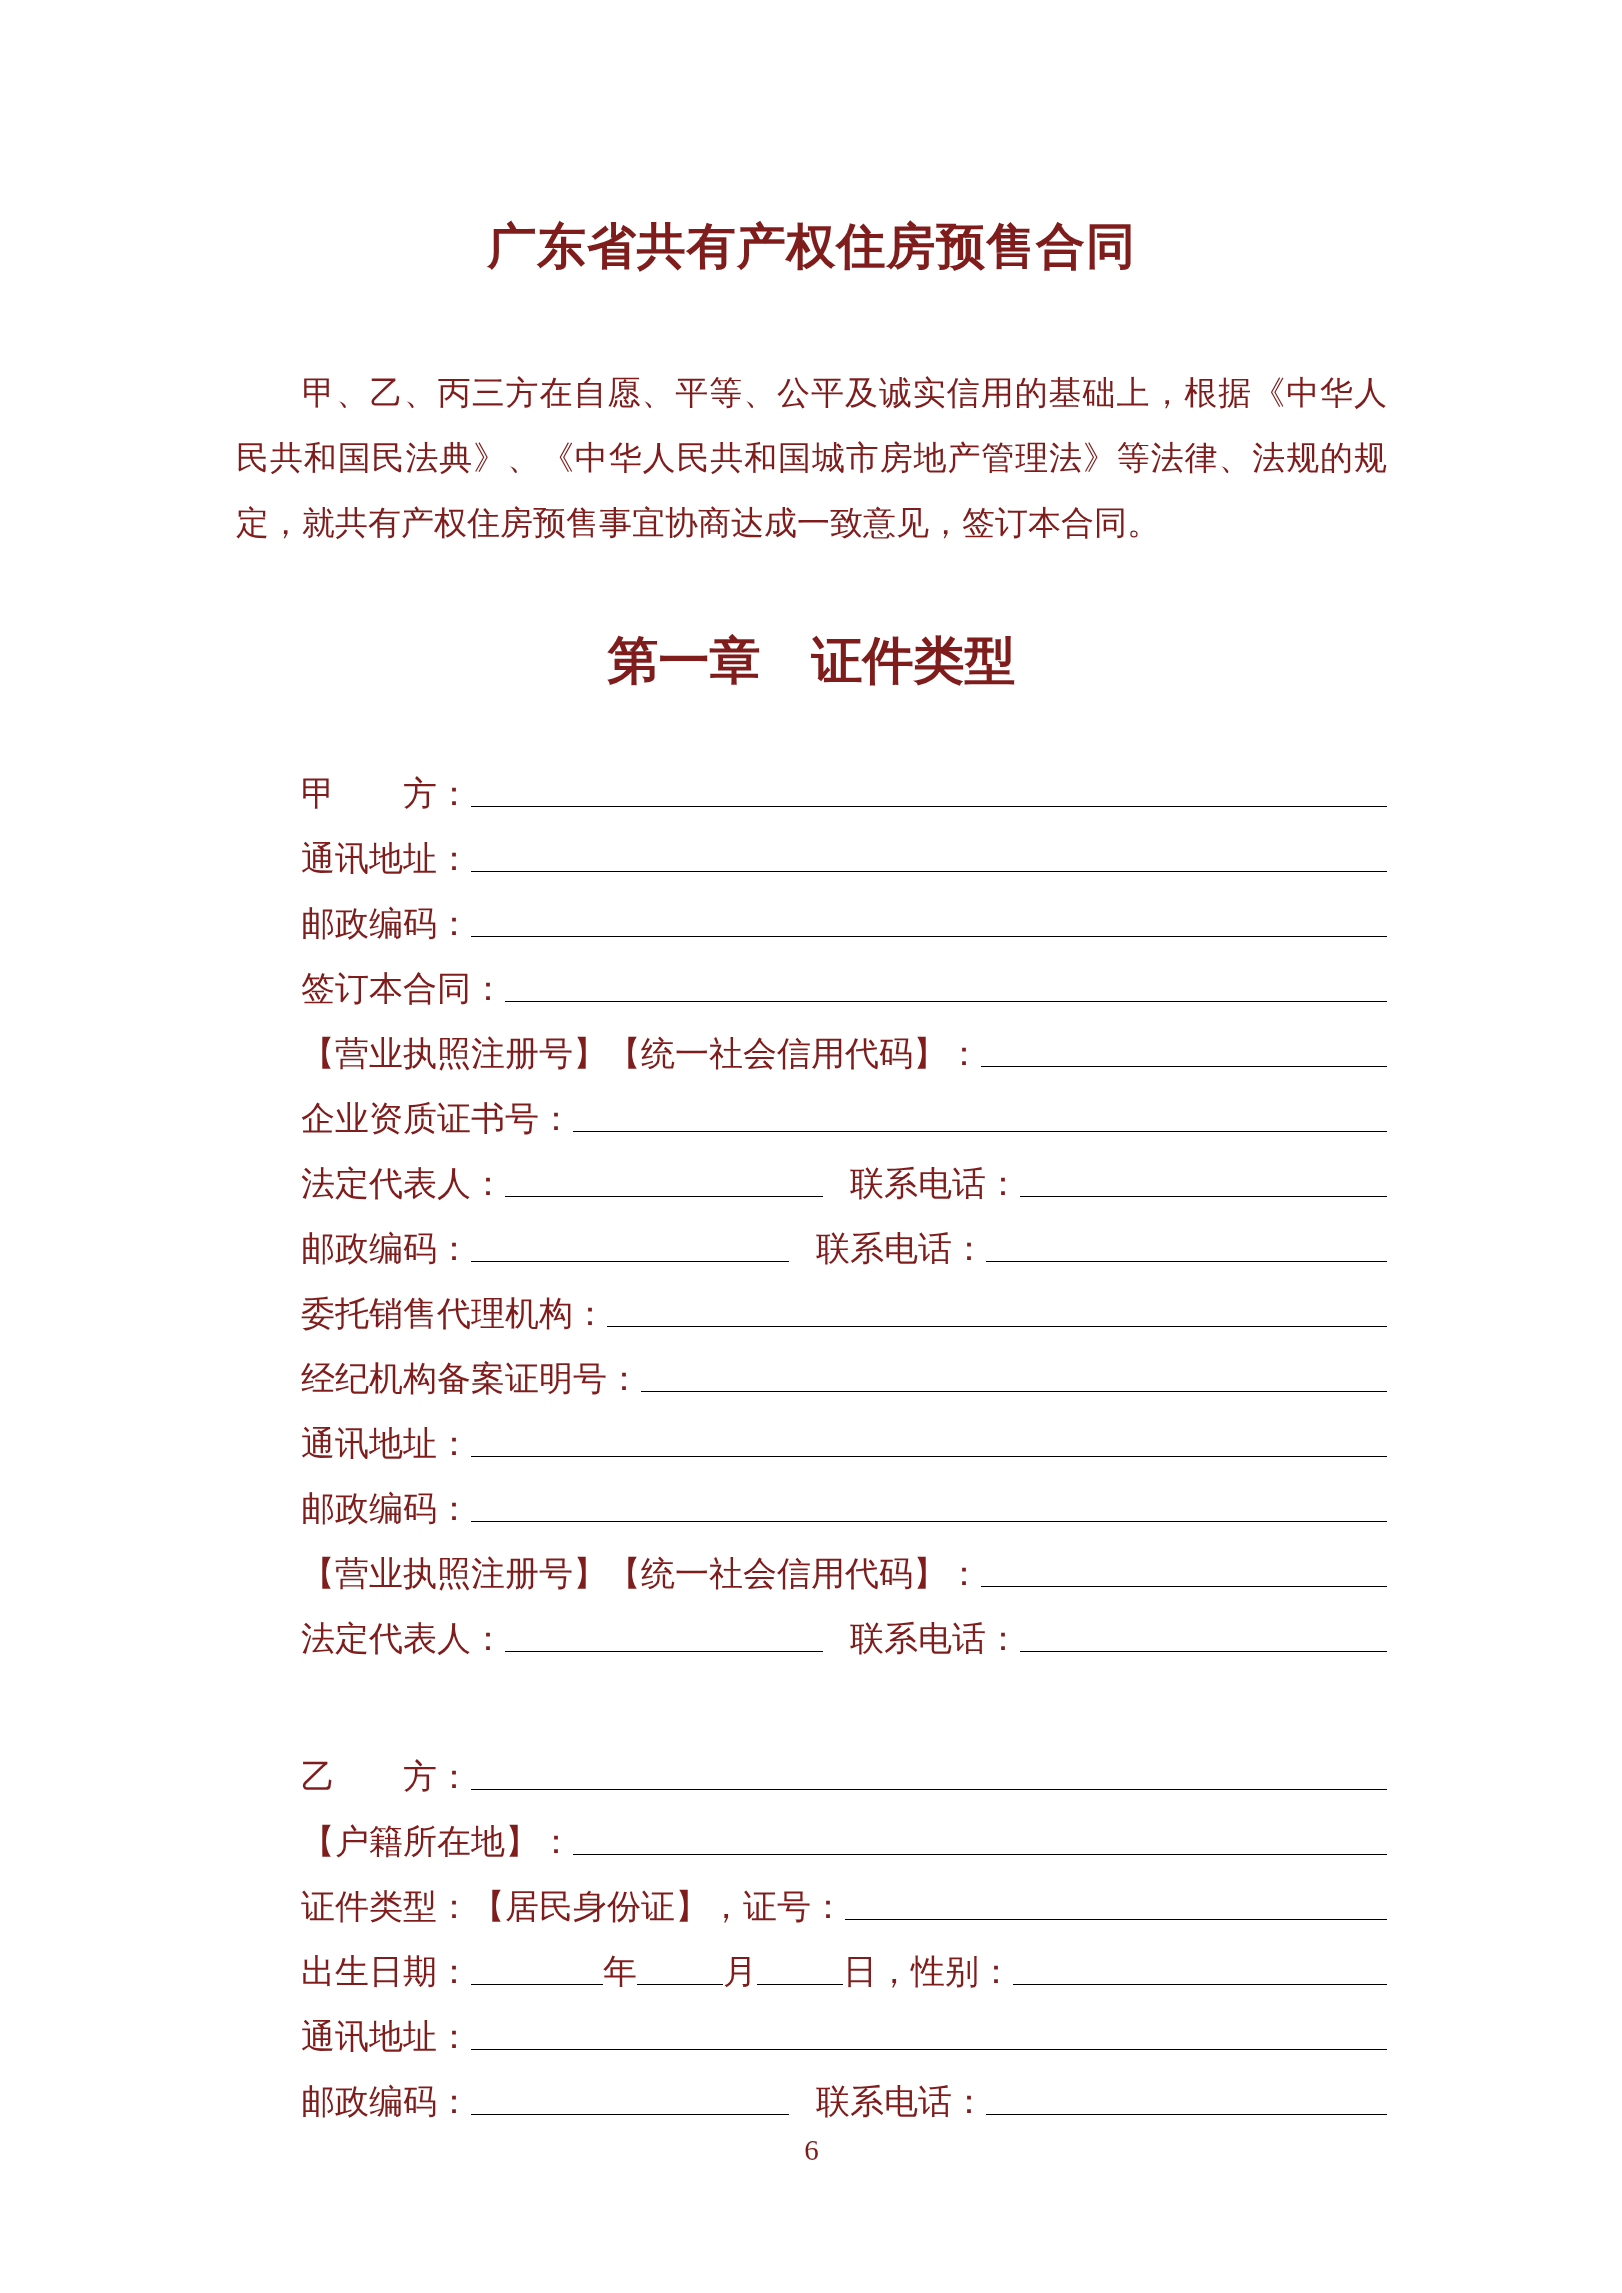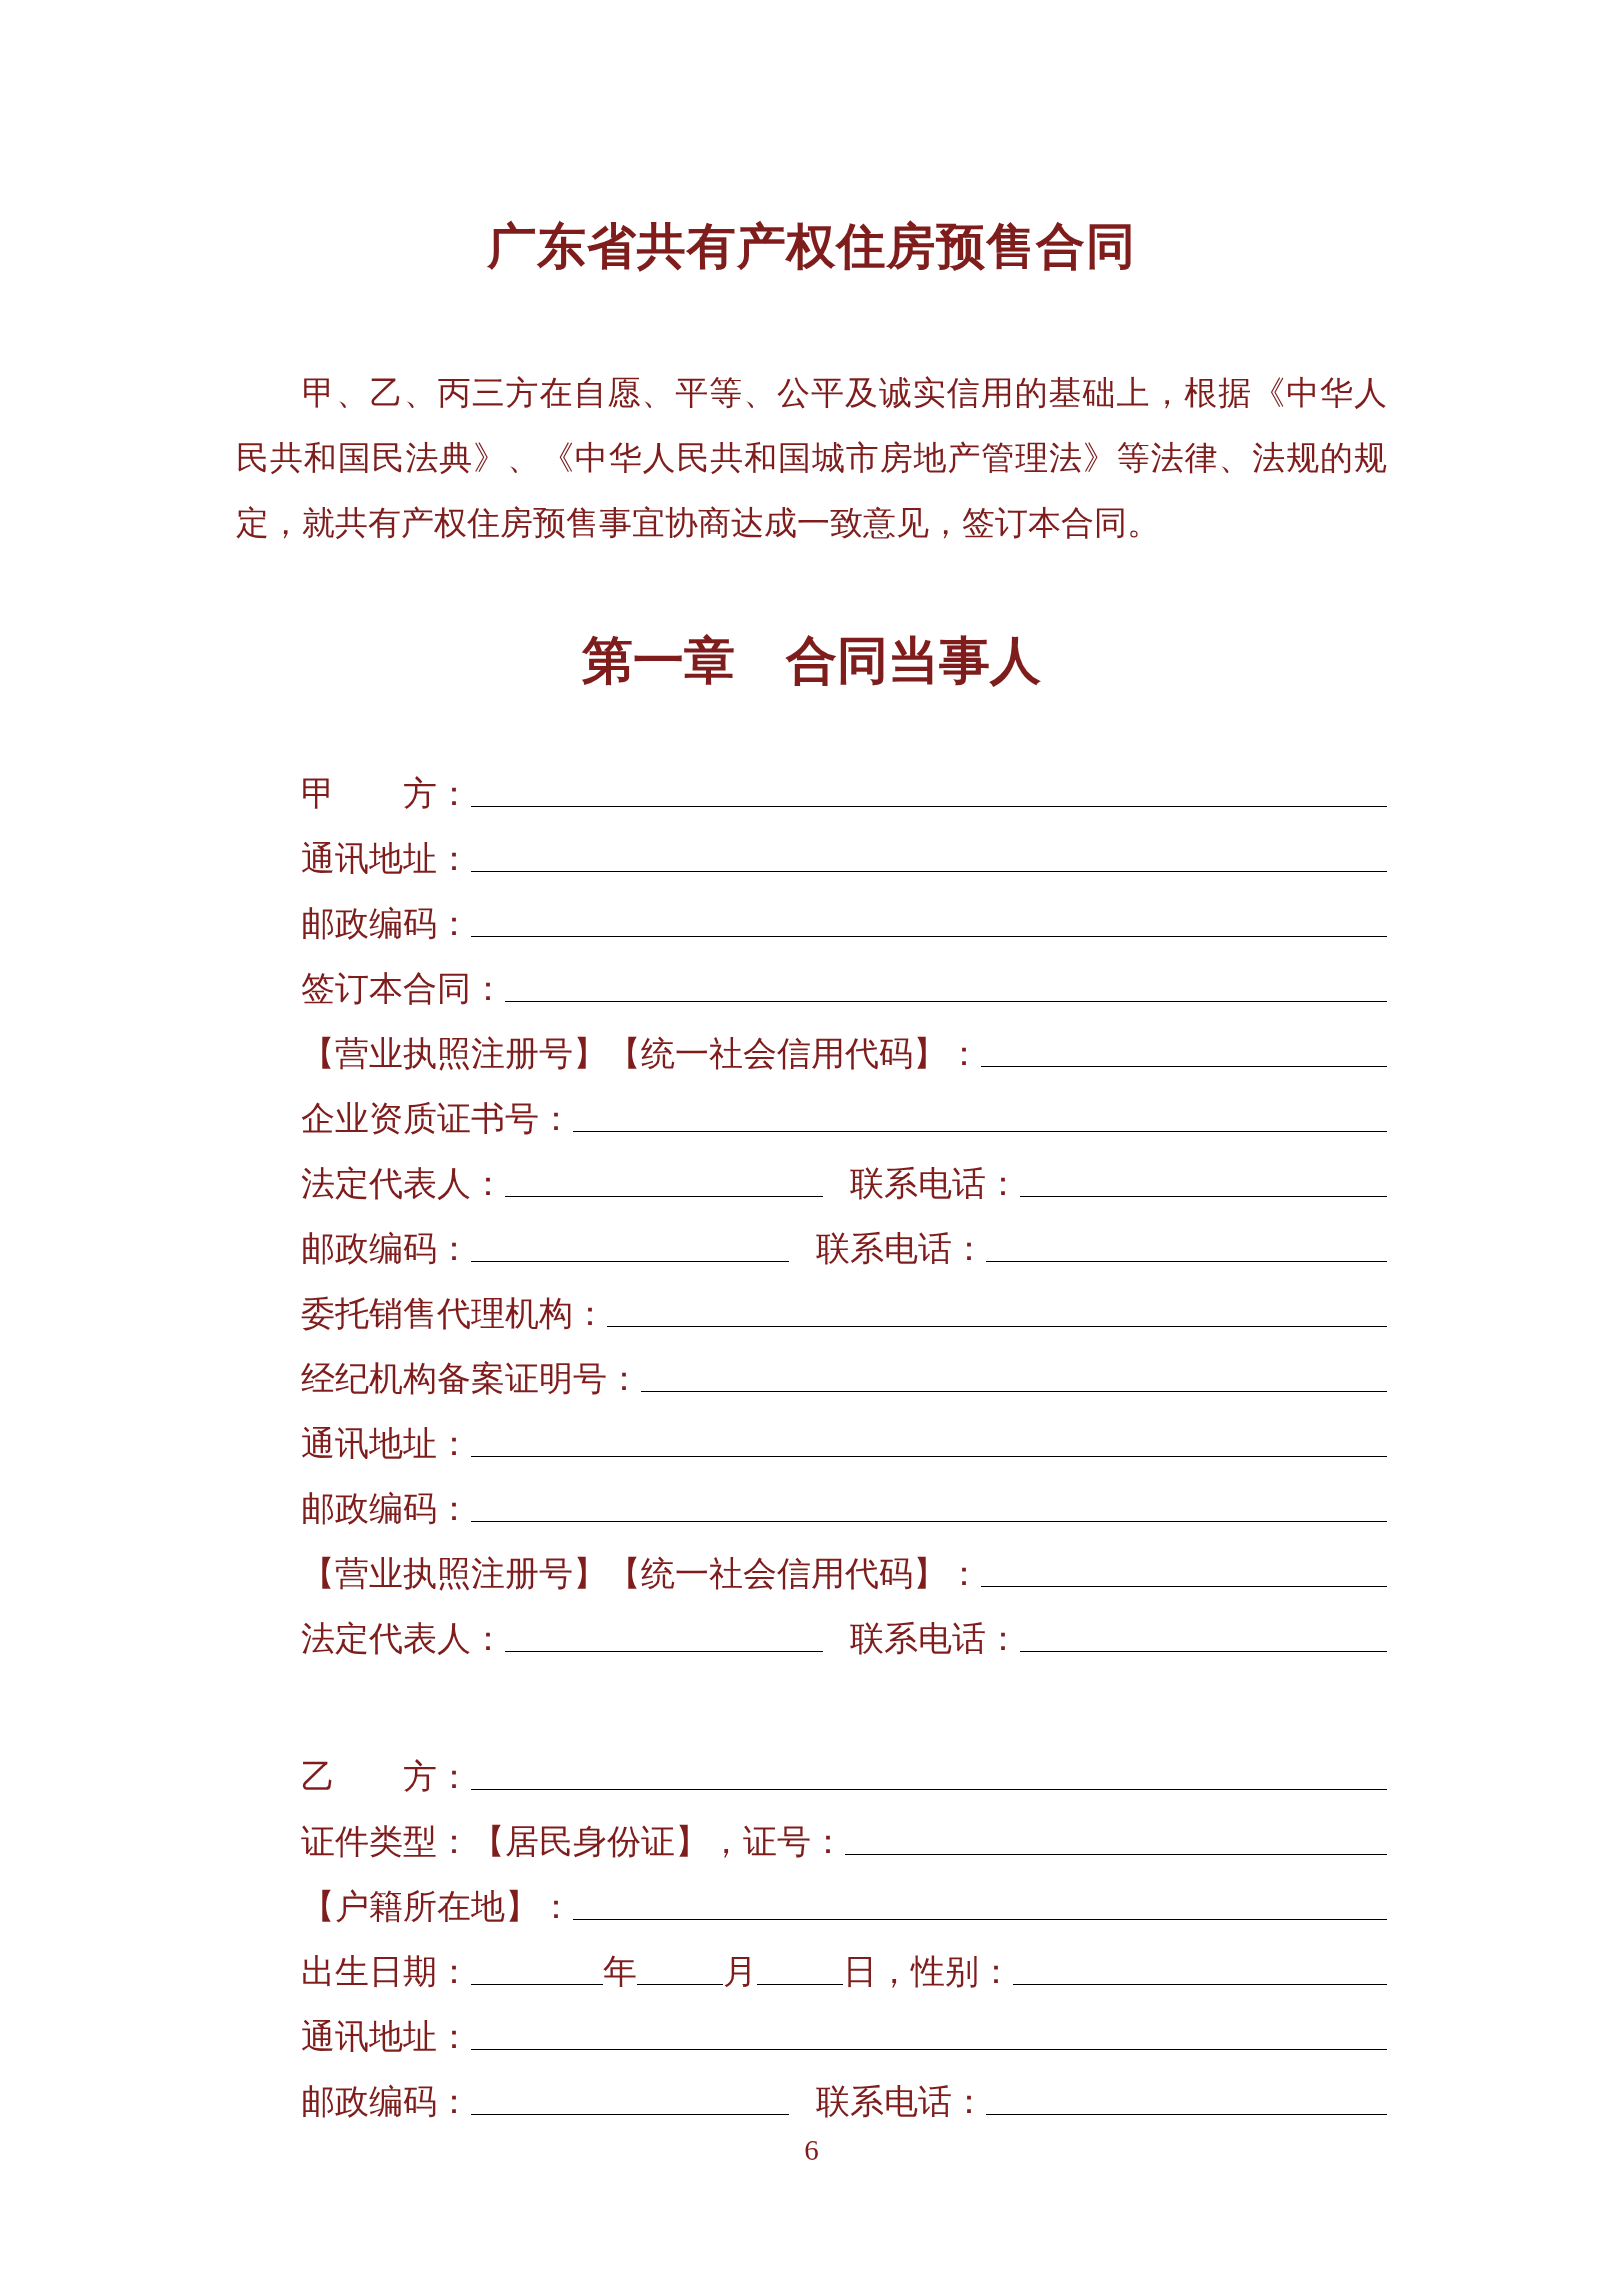--- a/index.html
+++ b/index.html
@@ -73,21 +73,21 @@
 </style>
 </head>
 <body>
 
 <div class="page">
 
   <h1 class="doc-title">广东省共有产权住房预售合同</h1>
 
   <p class="intro">甲、乙、丙三方在自愿、平等、公平及诚实信用的基础上，根据《中华人民共和国民法典》、《中华人民共和国城市房地产管理法》等法律、法规的规定，就共有产权住房预售事宜协商达成一致意见，签订本合同。</p>
 
-  <h2 class="chapter">第一章　合同当事人</h2>
+  <h2 class="chapter">第一章　证件类型</h2>
 
   <div class="form-section party-a">
 
     <div class="frow">
       <span class="lbl">甲　　方：</span>
       <span class="blank grow"></span>
     </div>
 
     <div class="frow">
       <span class="lbl">通讯地址：</span>
@@ -163,26 +163,26 @@
   </div>
 
   <div class="form-section party-b">
 
     <div class="frow">
       <span class="lbl">乙　　方：</span>
       <span class="blank grow"></span>
     </div>
 
     <div class="frow">
+      <span class="lbl">【户籍所在地】：</span>
+      <span class="blank grow"></span>
+    </div>
+
+    <div class="frow">
       <span class="lbl">证件类型：【居民身份证】，证号：</span>
-      <span class="blank grow"></span>
-    </div>
-
-    <div class="frow">
-      <span class="lbl">【户籍所在地】：</span>
       <span class="blank grow"></span>
     </div>
 
     <div class="frow">
       <span class="lbl">出生日期：</span>
       <span class="blank w145"></span>
       <span class="lbl">年</span>
       <span class="blank w95"></span>
       <span class="lbl">月</span>
       <span class="blank w95"></span>

